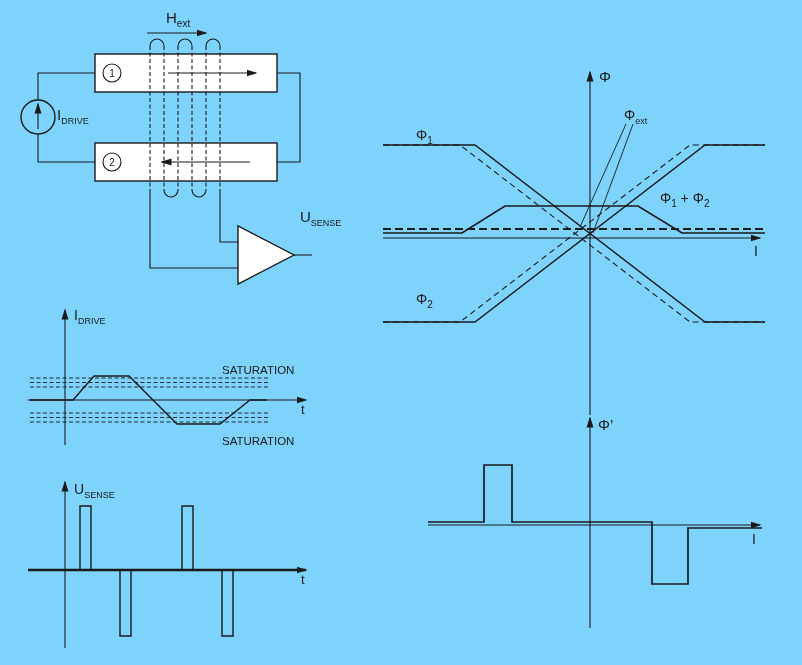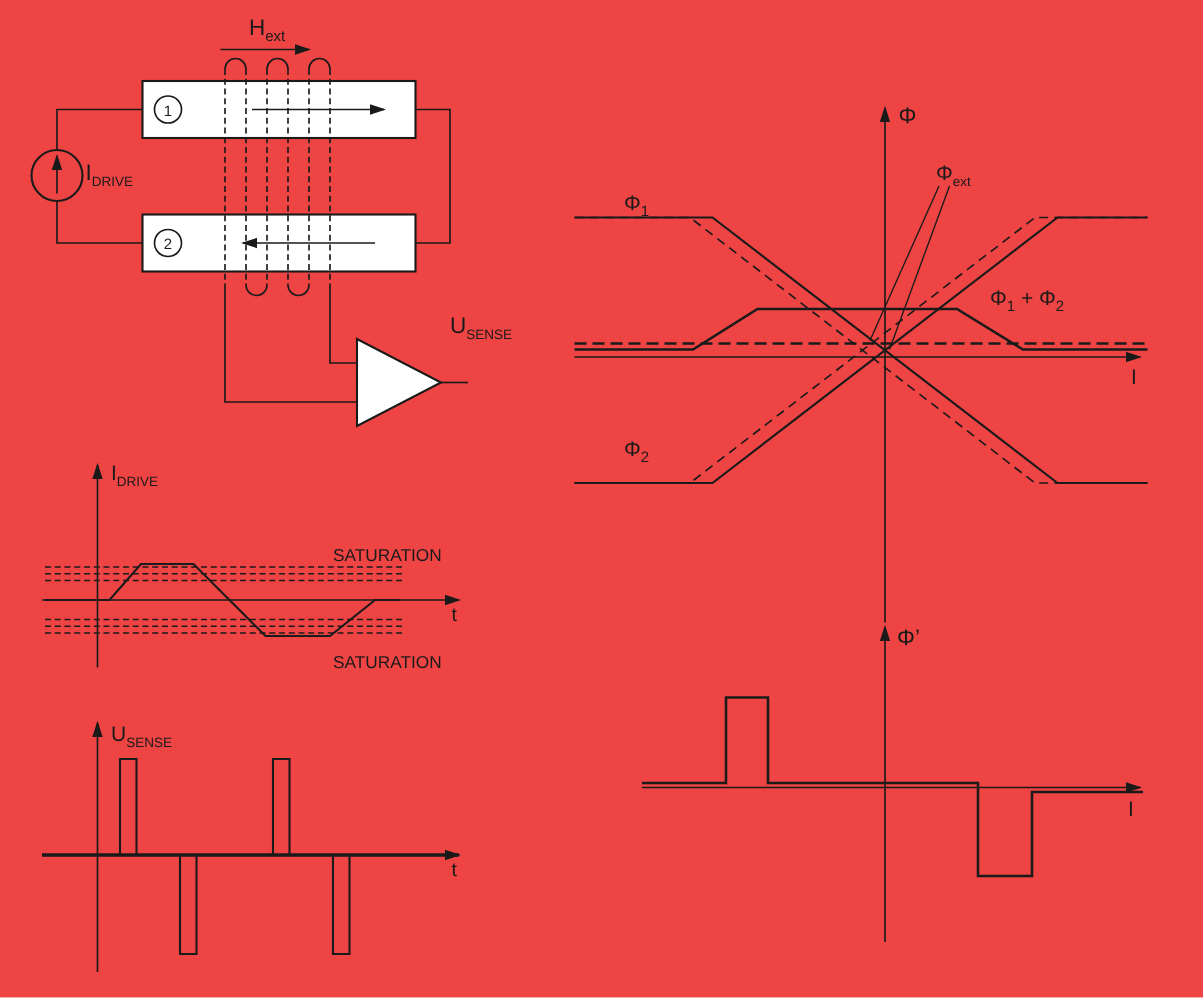--- a/index.html
+++ b/index.html
@@ -1,16 +1,16 @@
 <!DOCTYPE html>
 <html><head>
 <meta charset="utf-8">
 <style>
   html,body{margin:0;padding:0;background:#ffffff;}
-  .stage{position:relative;width:802px;height:665px;background:#ef4444;overflow:hidden;}
+  .stage{position:relative;width:802px;height:665px;background:#7dd3fc;overflow:hidden;}
   svg{display:block;}
   text{font-family:"Liberation Sans",sans-serif;fill:#1a1a1a;}
   .t15{font-size:15px}
   .t14{font-size:14px}
   .t13{font-size:13px}
   .t11{font-size:11.5px}
   .sub10{font-size:10px}
   .sub9{font-size:9px}
   .s{stroke:#1a1a1a;fill:none;stroke-width:1.4;stroke-linecap:butt;stroke-linejoin:miter}
   .sw09{stroke-width:0.9}

